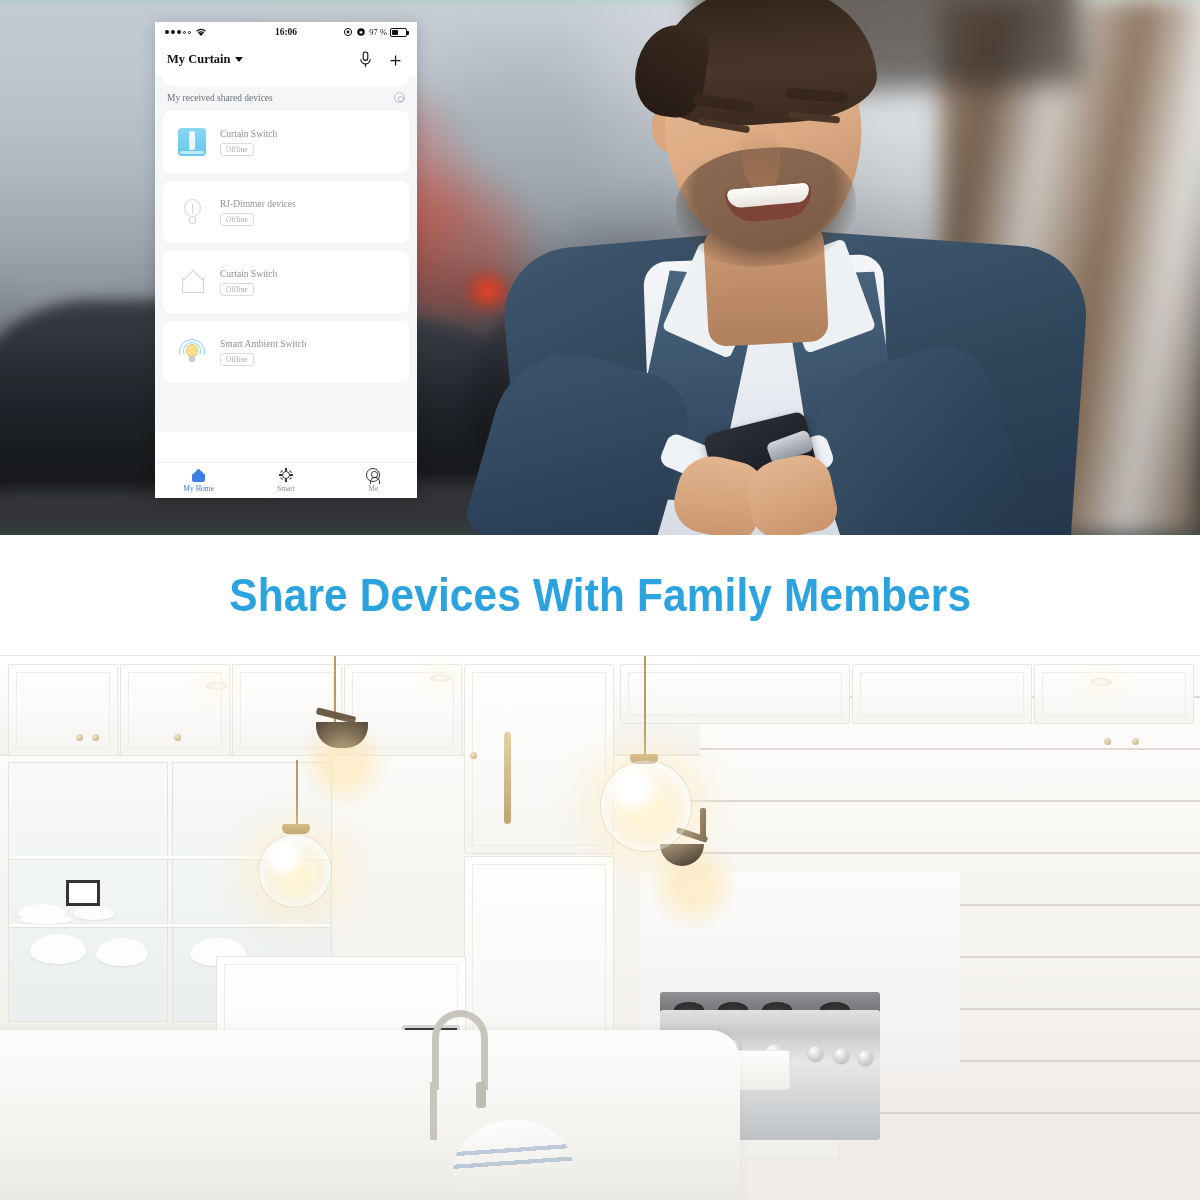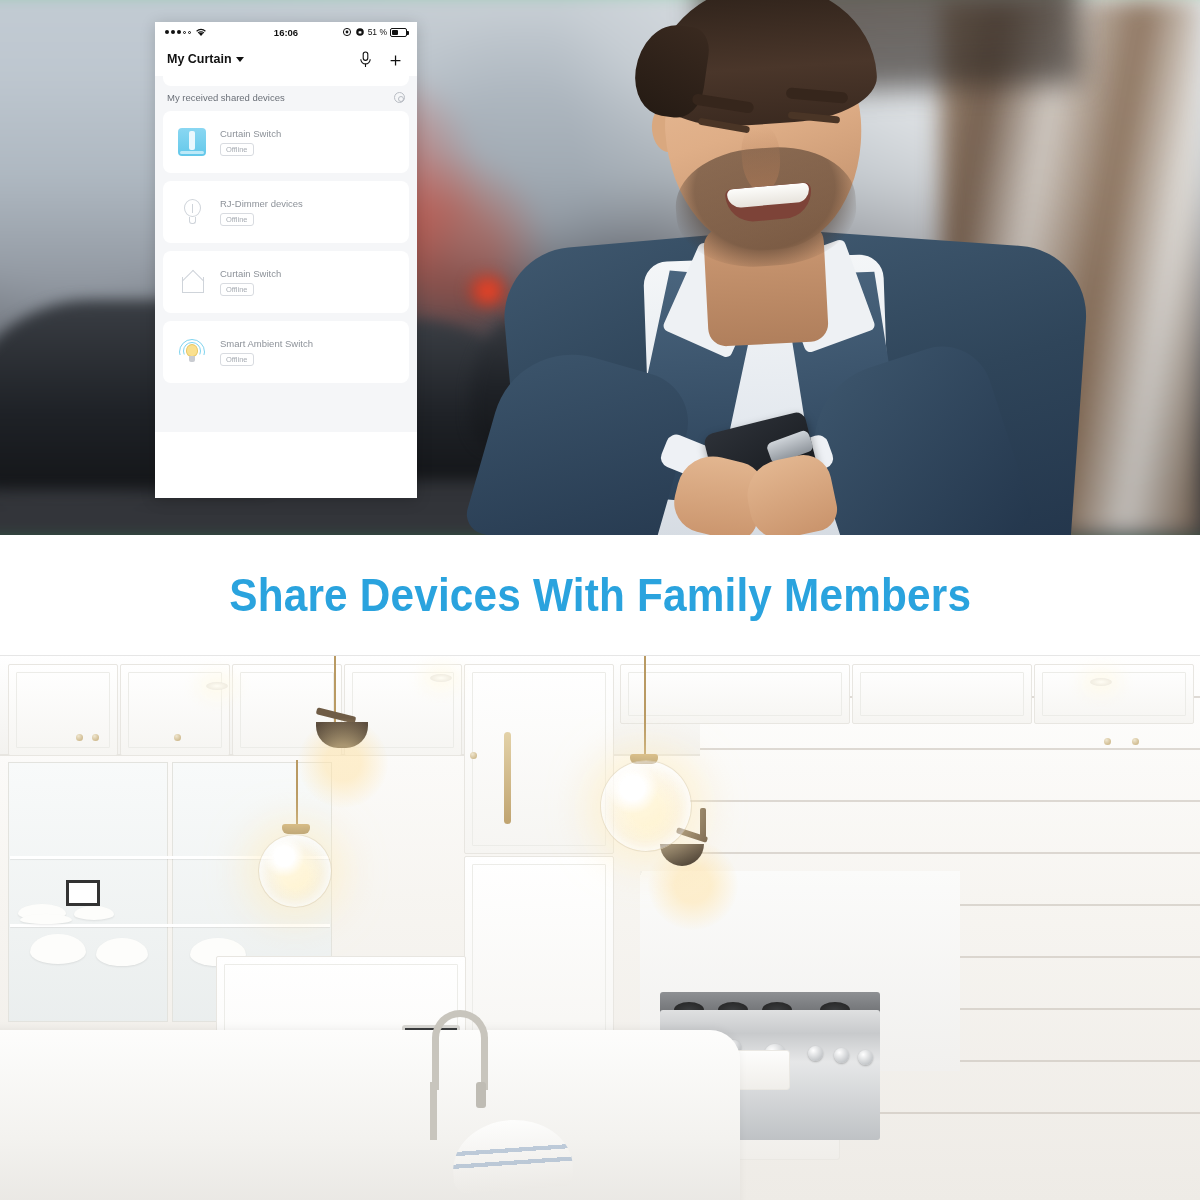--- a/index.html
+++ b/index.html
@@ -7,21 +7,21 @@
   body {
     font-family: "Liberation Sans", sans-serif;
     background:#ffffff;
     overflow:hidden;
     position:relative;
   }
 
   
   .hero {
     position:absolute; left:0; top:0; width:1200px; height:535px;
-    overflow:hidden; background:#22c55e;
+    overflow:hidden; background:#22c55e;font-family:Liberation Serif, serif;
   }
   
   .street {
     position:absolute; inset:0;
     background:
       radial-gradient(circle at 84% 10%, rgba(255,255,255,.55) 0 12%, rgba(0,0,0,0) 40%),
       radial-gradient(circle at 31% 35%, rgba(214,60,44,.40) 0 6%, rgba(0,0,0,0) 13%),
       radial-gradient(circle at 38% 47%, rgba(198,64,42,.42) 0 5%, rgba(0,0,0,0) 12%),
       radial-gradient(circle at 44% 30%, rgba(165,175,185,.5) 0 8%, rgba(0,0,0,0) 18%),
       radial-gradient(circle at 8% 22%, rgba(190,200,210,.55) 0 14%, rgba(0,0,0,0) 32%),
@@ -513,21 +513,21 @@
       <div class="sb-time">16:06</div>
       <div class="sb-right">
         <svg width="10" height="10" viewBox="0 0 10 10">
           <circle cx="5" cy="5" r="3.6" stroke="#111" stroke-width="1" fill="none"></circle>
           <circle cx="5" cy="5" r="1.4" fill="#111"></circle>
         </svg>
         <svg width="10" height="10" viewBox="0 0 10 10">
           <circle cx="5" cy="5" r="3.8" fill="#111"></circle>
           <rect x="3.6" y="4.2" width="2.8" height="2.4" fill="#fff" rx="0.4"></rect>
         </svg>
-        <span>51 %</span>
+        <span>97 %</span>
         <span class="batt">
             <i></i>
           </span>
       </div>
     </div>
 
     <div class="appbar">
       <div class="title">
         <span>My Curtain</span>
         <span class="chev"></span>
@@ -594,20 +594,44 @@
               <span class="cap"></span>
           </div>
         </div>
         <div class="devtexts">
           <span class="devname">Smart Ambient Switch</span>
           <span class="badge">Offline</span>
         </div>
       </div>
     </div>
 
+    <div class="tabbar">
+      <div class="tb active">
+        <span class="i-home"></span>
+        <span class="lb">My Home</span>
+      </div>
+      <div class="tb">
+        <span class="i-sun">
+          <b></b>
+          <s style="left:6.4px;top:0;width:1.3px;height:3px;"></s>
+          <s style="left:6.4px;bottom:0;width:1.3px;height:3px;"></s>
+          <s style="top:6.4px;left:0;height:1.3px;width:3px;"></s>
+          <s style="top:6.4px;right:0;height:1.3px;width:3px;"></s>
+          <s style="left:1.6px;top:1.8px;width:1.2px;height:3px;transform:rotate(45deg);"></s>
+          <s style="right:1.6px;top:1.8px;width:1.2px;height:3px;transform:rotate(-45deg);"></s>
+          <s style="left:1.6px;bottom:1.8px;width:1.2px;height:3px;transform:rotate(-45deg);"></s>
+          <s style="right:1.6px;bottom:1.8px;width:1.2px;height:3px;transform:rotate(45deg);"></s>
+        </span>
+        <span class="lb">Smart</span>
+      </div>
+      <div class="tb">
+        <span class="i-me"></span>
+        <span class="lb">Me</span>
+      </div>
+    </div>
   </div>
 </div>
 
 <div class="band">
   <div class="headline" style="color: rgb(42, 163, 222);">Share Devices With Family Members</div>
 </div>
 
 <div class="kitchen">
   <div class="k-wall"></div>
 

